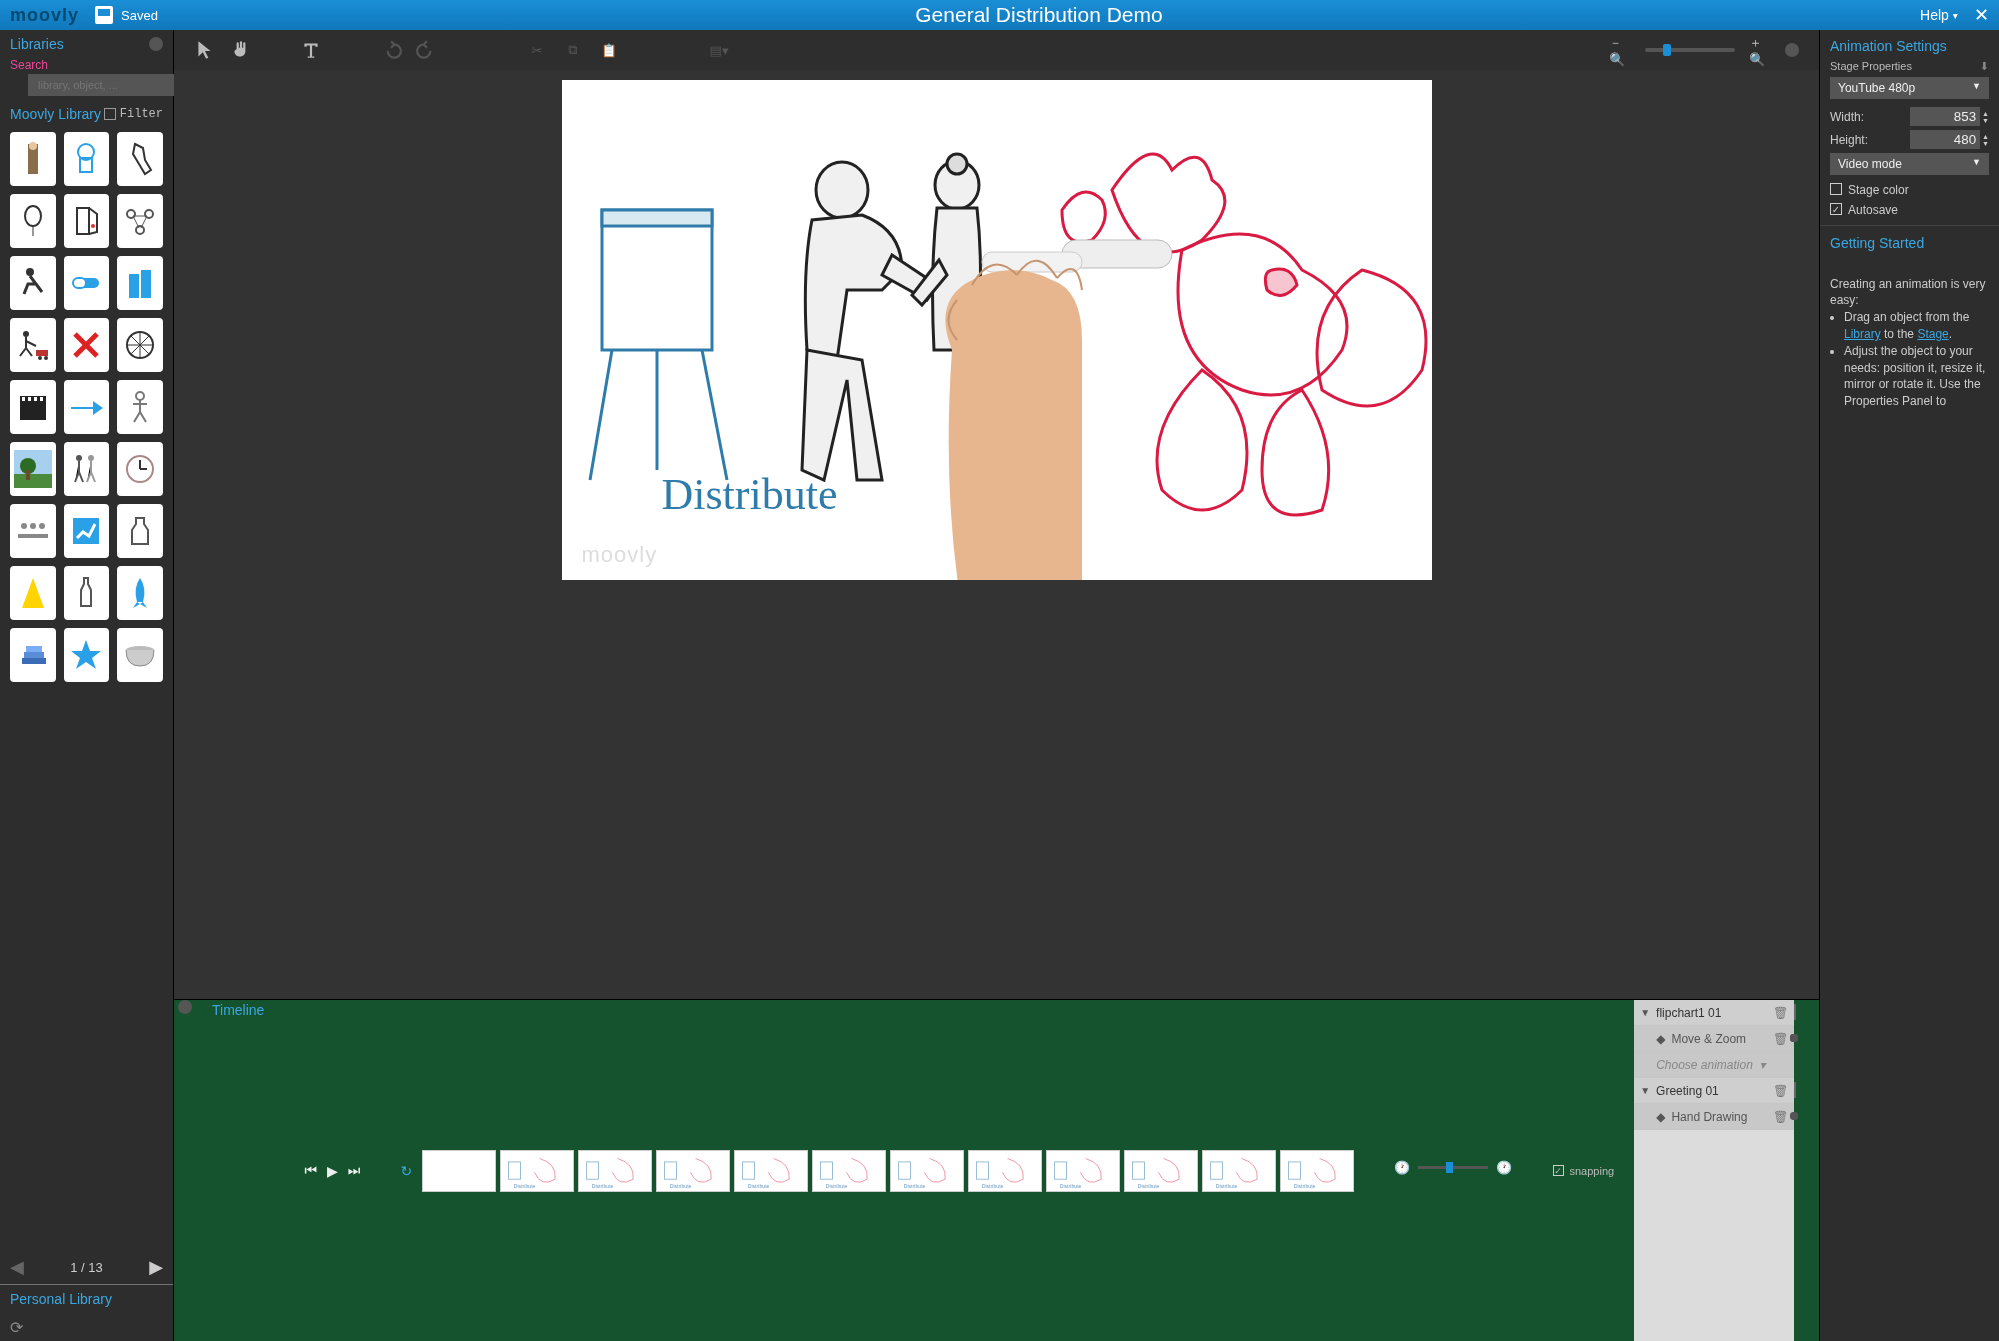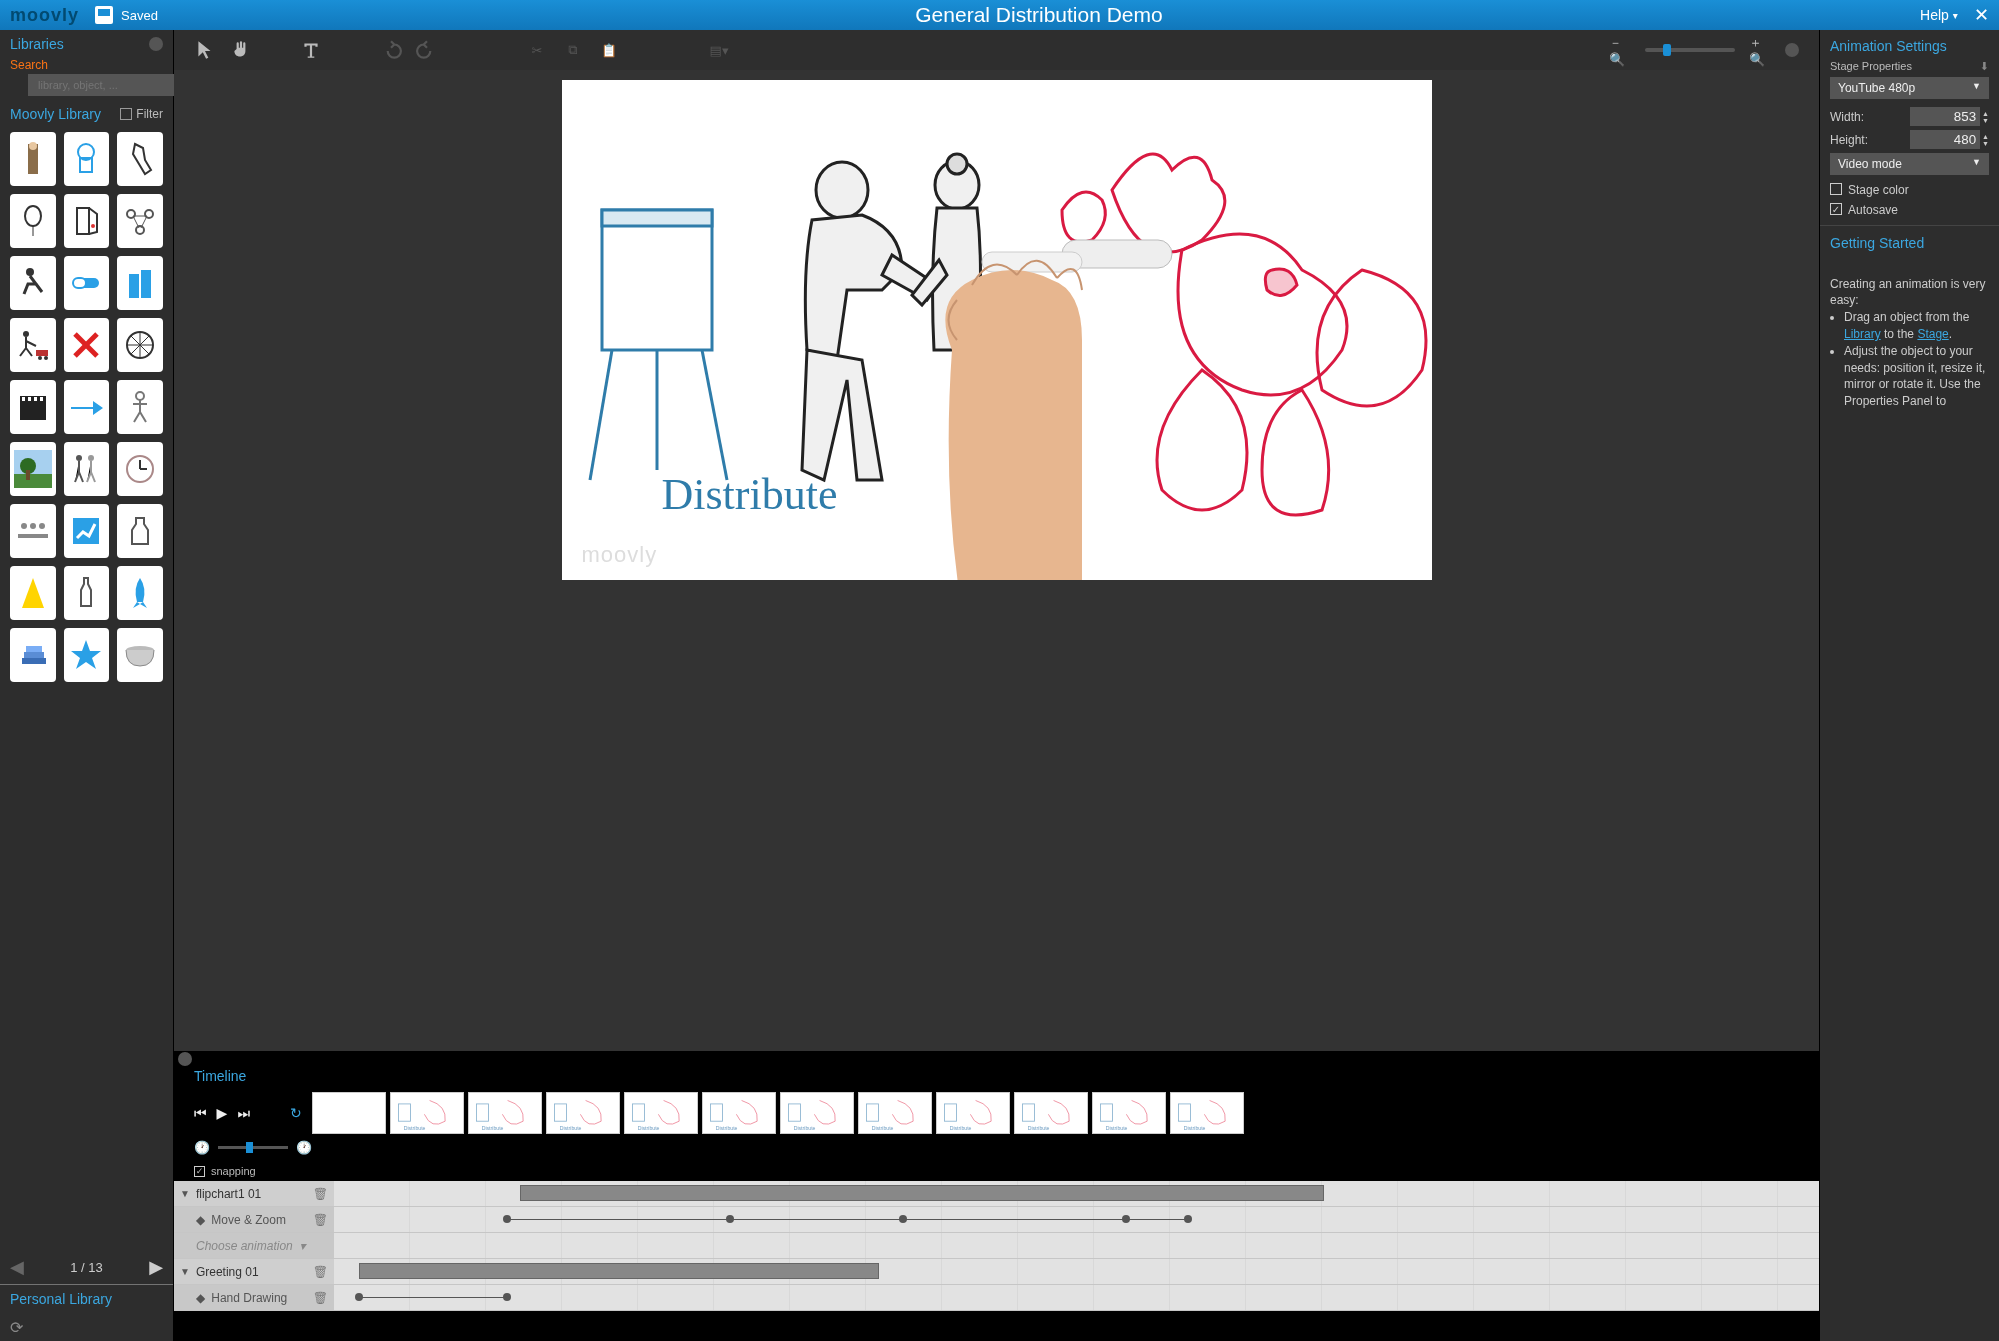--- a/index.html
+++ b/index.html
@@ -24,28 +24,28 @@
 
   .main-row { display:flex; height: calc(100% - 30px); }
   
   .sidebar-left {
     width: 174px; background:#2d2d2d; display:flex; flex-direction:column;
     border-right:1px solid #000;
   }
   .panel-hdr { color:#3ba7e0; font-size:14px; padding:6px 10px; display:flex; justify-content:space-between; align-items:center;}
   .collapse-dot{ width:14px;height:14px;border-radius:50%;background:#555;display:inline-block;}
   .search-row{display:flex;align-items:center;gap:6px;padding:0 10px 6px 28px;}
-  .search-label{font-size:12px;color:#f97316;}
+  .search-label{font-size:12px;color:#ec4899;}
   .search-box{display:flex;align-items:center;gap:6px;}
   .search-input{flex:1;background:#555;border:none;padding:3px 6px;color:#ccc;width:140px;font-size:11px;}
   .search-clear{color:#999;cursor:pointer;}
   .mag{color:#eee;font-size:14px;}
   .lib-hdr{display:flex;justify-content:space-between;align-items:center;padding:4px 10px;}
   .lib-title{color:#3ba7e0;font-size:14px;}
-  .filter-chk{display:flex;align-items:center;gap:4px;font-size:12px;color:#bbb;}
+  .filter-chk{display:flex;align-items:center;gap:4px;font-size:12px;color:#bbb;font-family:Liberation Mono, monospace;}
   .filter-chk .box{width:12px;height:12px;border:1px solid #999;}
   .assets-grid{
     padding:6px 10px; display:grid; grid-template-columns:repeat(3,1fr);
     gap:8px; align-content:start; flex:1; overflow:auto;
   }
   .asset{background:#fff;border-radius:4px;height:54px;display:flex;align-items:center;justify-content:center;cursor:grab;}
   .asset svg{width:38px;height:38px;}
   .pager-row{display:flex;align-items:center;justify-content:space-between;padding:6px 10px;}
   .pager-arrow{color:#666;font-size:18px;}
   .pager-arrow.active{color:#ccc;cursor:pointer;}
@@ -80,21 +80,21 @@
   .dim-row input{width:70px;background:#555;border:none;color:#eee;text-align:right;padding:2px 4px;}
   .spinner-arrows{display:flex;flex-direction:column;font-size:7px;color:#ccc;line-height:7px;margin-left:2px;}
   .chk-row{display:flex;align-items:flex-start;gap:6px;font-size:12px;margin-top:6px;}
   .chk-row .box{width:12px;height:12px;border:1px solid #ccc;display:flex;align-items:center;justify-content:center;font-size:10px;}
   .getting-started{border-top:1px solid #444;flex:1;overflow:hidden;font-size:12px;line-height:1.4;}
   .getting-started .body{padding:8px 10px;color:#ccc;}
   .getting-started ul{padding-left:14px;}
   .getting-started a{color:#3ba7e0;text-decoration:underline;}
 
   
-  .timeline-panel{height:290px;background:#000000;border-top:1px solid #000;display:flex;flex-direction:column;}
+  .timeline-panel{height:342px;background:#14532d;border-top:1px solid #000;display:flex;flex-direction:row;}
   .tl-grip{height:14px;display:flex;align-items:center;padding-left:4px;}
   .tl-header{color:#3ba7e0;padding:2px 20px;font-size:14px;}
   .tl-controls-row{display:flex;align-items:center;gap:10px;padding:6px 20px;}
   .tl-controls-row .spacer{width:20px;}
   .play-btn{color:#eee;cursor:pointer;font-size:14px;}
   .loop-btn{color:#3ba7e0;}
   .tl-zoom{display:flex;align-items:center;gap:8px;}
   .tl-zoom .slider{width:70px;height:3px;background:#555;position:relative;}
   .tl-zoom .slider .th{position:absolute;top:-4px;left:40%;width:7px;height:11px;background:#1a8fd6;}
   .thumbs-row{display:flex;gap:4px;overflow:hidden;flex:1;}

